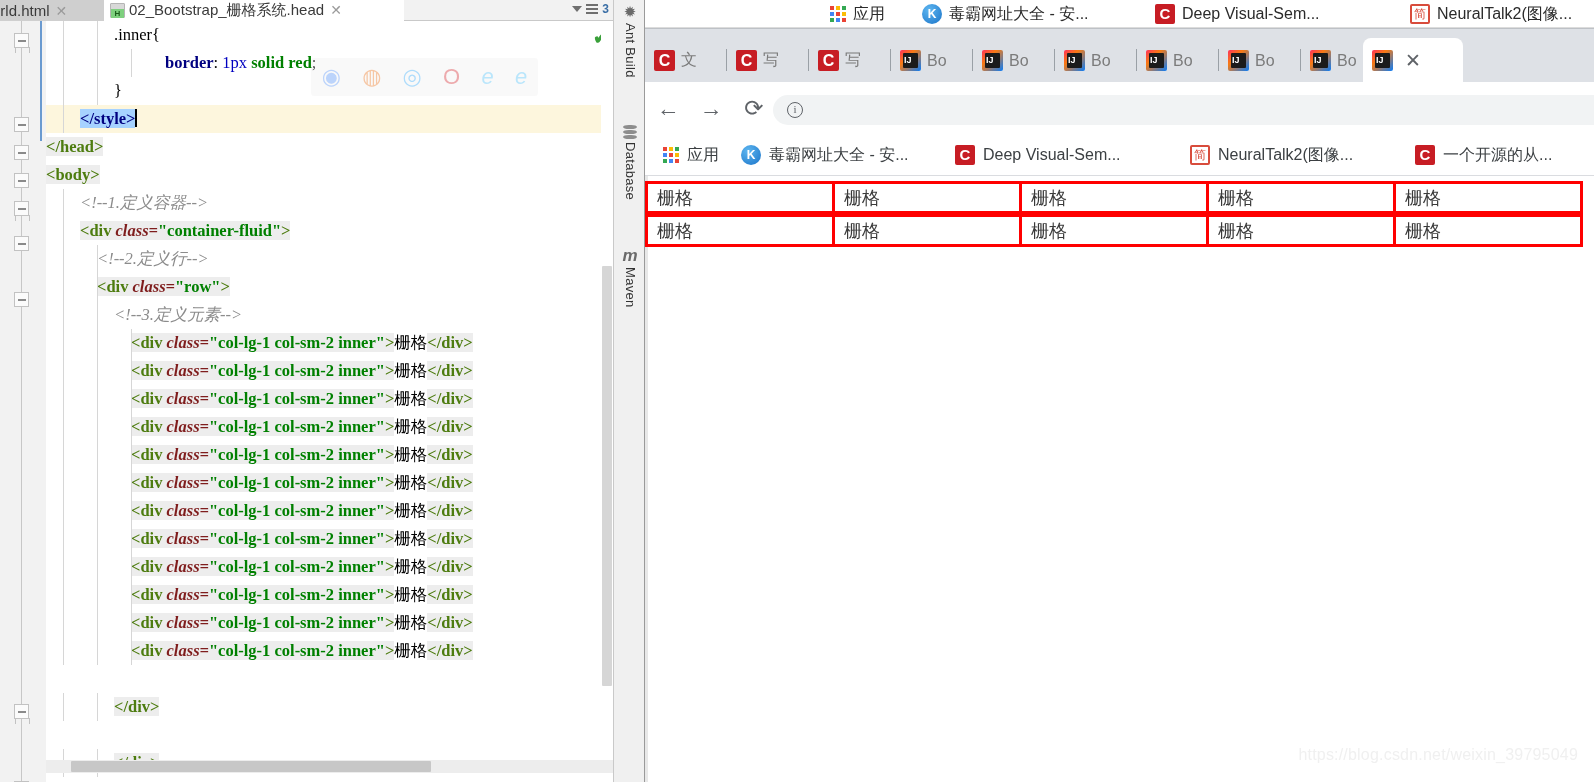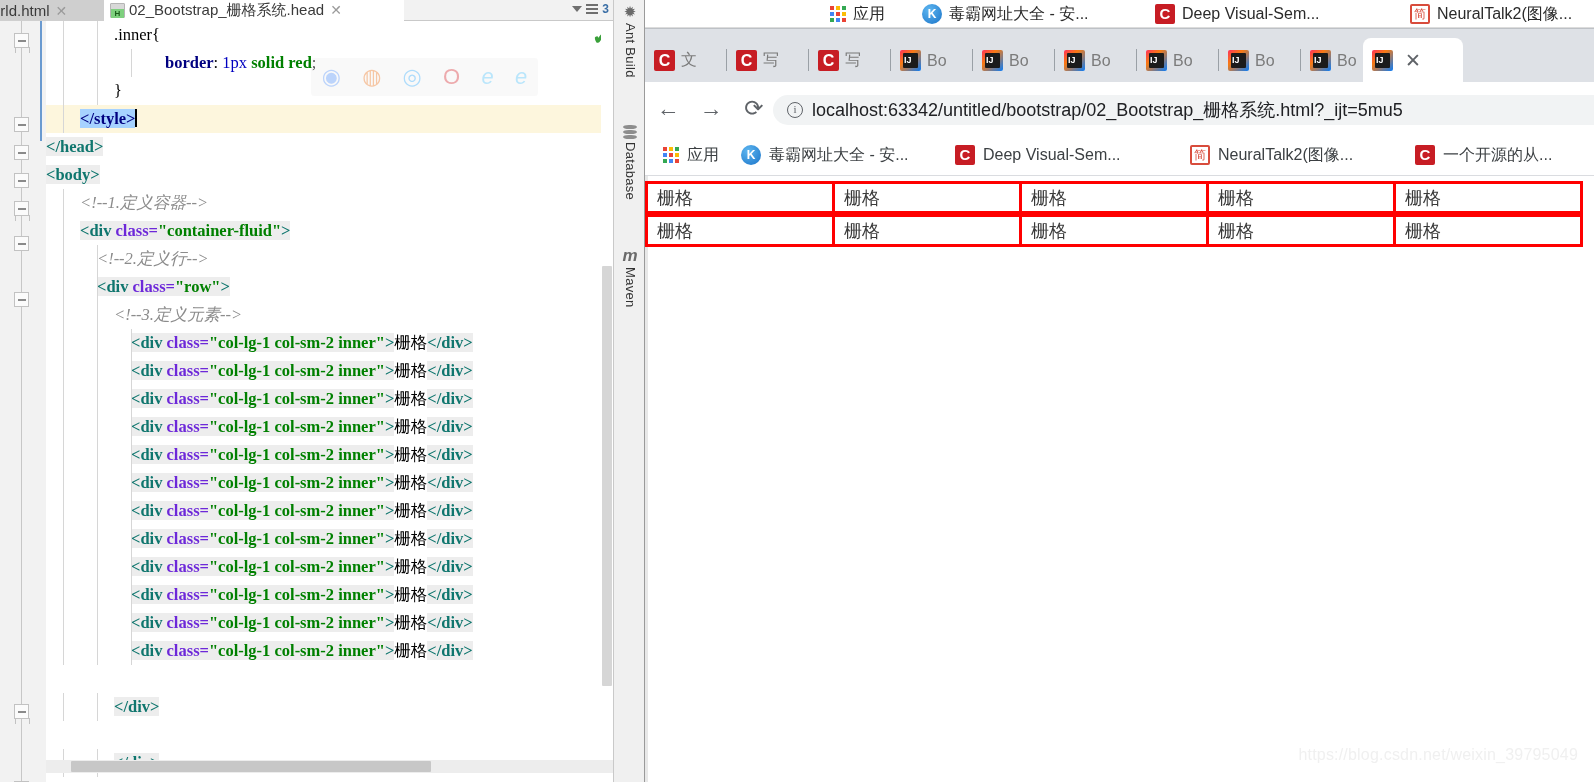--- a/index.html
+++ b/index.html
@@ -72,22 +72,22 @@
   
   .code {
     position: absolute; left: 46px; top: 21px; right: 32px; bottom: 0;
     background: #fff;
     font-family: "Liberation Serif", serif;
     font-size: 16.5px; line-height: 28px;
     white-space: pre; overflow: hidden;
   }
   .code-line { position: relative; height: 28px; padding-left: 0; }
   .hl { background: #fdf6dd; }
-  .tok-tag { color: #0f766e; font-weight: bold; }
-  .tok-attr { color: #6d28d9; font-weight: bold; }
+  .tok-tag { color: #4d7c0f; font-weight: bold; }
+  .tok-attr { color: #7f1d1d; font-weight: bold; font-style: italic; }
   .tok-val { color: #008000; font-weight: bold; }
   .tok-text { color: #000; }
   .tok-prop { color: #000080; font-weight: bold; }
   .tok-num { color: #0000c0; }
   .tok-kw { color: #008000; font-weight: bold; }
   .tok-sel { color: #000; }
   .tok-comment { color: #8c8c8c; font-style: italic; }
   .tok-punc { color: #000; }
   .bg-tag { background: #ededed; }
   .sel { background: #a6d2ff; color: #000080; font-weight: bold; }
@@ -429,21 +429,20 @@
           <span class="tab-x">✕</span>
         </div>
       </div>
 
     <div class="chrome-toolbar">
       <span class="nav-btn" style="left:9px">←</span>
       <span class="nav-btn" style="left:52px">→</span>
       <span class="nav-btn" style="left:95px">⟳</span>
       <div class="omnibox">
         <span class="info-ico">i</span>
-        <span class="url-txt">localhost:63342/untitled/bootstrap/02_Bootstrap_栅格系统.html?_ijt=5mu5</span>
       </div>
     </div>
 
     <div class="bookmarks" id="bm-bar">
         <div class="bm" style="left: 18px;">
           <span class="apps-grid">
             <i style="background: rgb(234, 67, 53);"></i>
             <i style="background: rgb(251, 188, 5);"></i>
             <i style="background: rgb(52, 168, 83);"></i>
             <i style="background: rgb(66, 133, 244);"></i>

